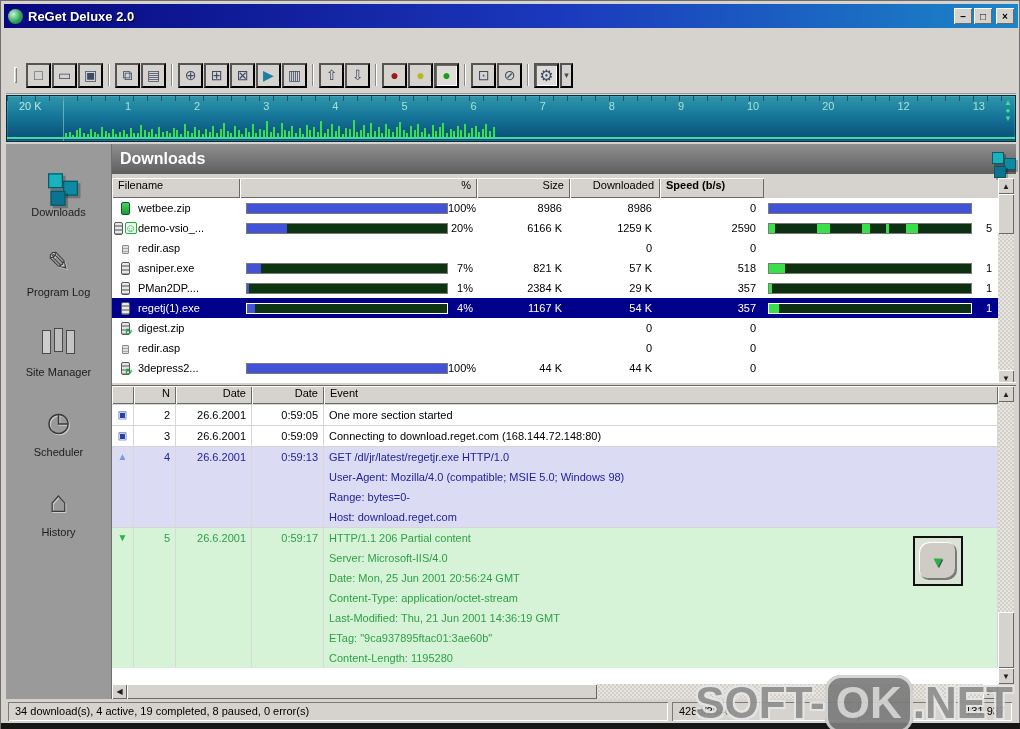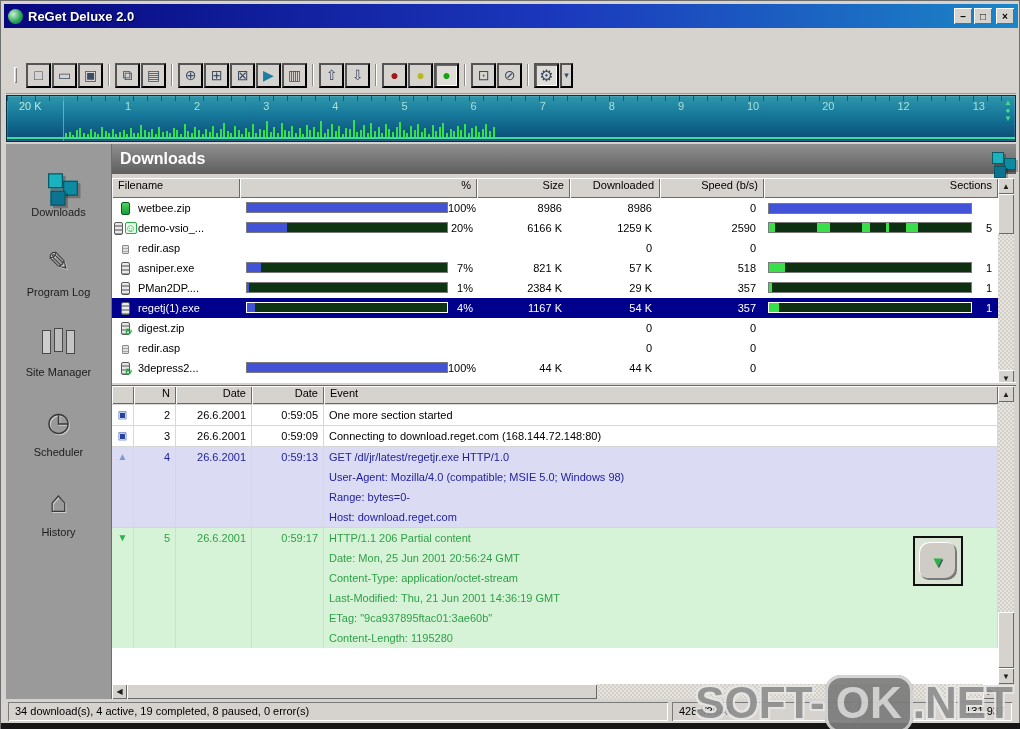--- a/index.html
+++ b/index.html
@@ -68,28 +68,28 @@
   
   .content { position:absolute; left:111px; top:143px; width:904px; height:555px; background:#d6d3ce; }
   .panel-head { position:absolute; left:0; top:0; right:0; height:30px;
     background:linear-gradient(180deg,#8f8f8f,#5e5e5e); display:flex; align-items:center; padding:0 8px; }
   .panel-title { color:#fff; font-weight:bold; font-size:16px; flex:1; }
 
   .dl-head { position:absolute; left:0; top:34px; width:886px; height:20px; display:grid;
     grid-template-columns:128px 237px 93px 90px 104px 234px; }
   .hcell { background:#d6d3ce; box-shadow:inset 1px 1px 0 #fff, inset -1px -1px 0 #6a6a6a;
     padding:1px 6px; white-space:nowrap; overflow:hidden; }
-  .hr-r { text-align:right; } .hr-c { text-align:right; }
+  .hr-r { text-align:right; } .hr-c { text-align:left;font-weight:bold; }
 
   .dl-rows { position:absolute; left:0; top:54px; width:886px; height:188px; background:#fff; }
   .drow { display:grid; grid-template-columns:26px 102px 237px 93px 90px 104px 234px; height:20px; align-items:center; }
   .drow.sel { background:#00008c; color:#fff; }
   .c-ic { display:flex; align-items:center; justify-content:center; gap:2px; }
   .c-file { white-space:nowrap; overflow:hidden; }
-  .c-prog, .c-sec { display:flex; }
+  .c-prog, .c-sec { display:flex; align-items:center; }
   .c-r { text-align:right; padding-right:8px; }
   .pbar { flex:0 0 202px; height:11px; margin-left:6px; border:1px solid #7a7a7a; background:#fff; position:relative; overflow:hidden; }
   .pbar.dark { background:#0d3512; }
   .sel .pbar { border-color:#fff; }
   .pfill { position:absolute; left:0; top:0; bottom:0; background:#4353d8; }
   .ppct { margin-left:auto; padding-right:4px; }
   .sbar { flex:0 0 204px; height:11px; margin-left:4px; border:1px solid #7a7a7a; background:#0c3010; position:relative; overflow:hidden; }
   .sbar.sb-blue { background:#4353d8; }
   .sel .sbar { border-color:#fff; }
   .sbar .seg { position:absolute; top:0; bottom:0; background:#3ae04a; }
@@ -428,21 +428,20 @@
           <i></i>
         </span>
     </div>
 
     <div class="dl-head">
       <span class="hcell">Filename</span>
       <span class="hcell hr-r">%</span>
       <span class="hcell hr-r">Size</span>
       <span class="hcell hr-r">Downloaded</span>
       <span class="hcell hr-c">Speed (b/s)</span>
-      <span class="hcell hr-r">Sections</span>
     </div>
 
     <div class="dl-rows">
       <div class="drow">
         <span class="c-ic">
             <i class="ic ic-done"></i>
           </span>
         <span class="c-file">wetbee.zip</span>
         <span class="c-prog">
             <span class="pbar">
@@ -645,20 +644,21 @@
           <div>Host: download.reget.com</div>
         </span>
       </div>
       <div class="lrow lr-resp">
         <span class="l-ic li-down">▼</span>
         <span class="l-r">5</span>
         <span class="l-r">26.6.2001</span>
         <span class="l-r">0:59:17</span>
         <span class="l-ev">
           <div>HTTP/1.1 206 Partial content</div>
+          <div>Server: Microsoft-IIS/4.0</div>
           <div>Date: Mon, 25 Jun 2001 20:56:24 GMT</div>
           <div>Content-Type: application/octet-stream</div>
           <div>Last-Modified: Thu, 21 Jun 2001 14:36:19 GMT</div>
           <div>ETag: "9ca937895ftac01:3ae60b"</div>
           <div>Content-Length: 1195280</div>
         </span>
       </div>
     </div>
 
     <div class="float-btn">

